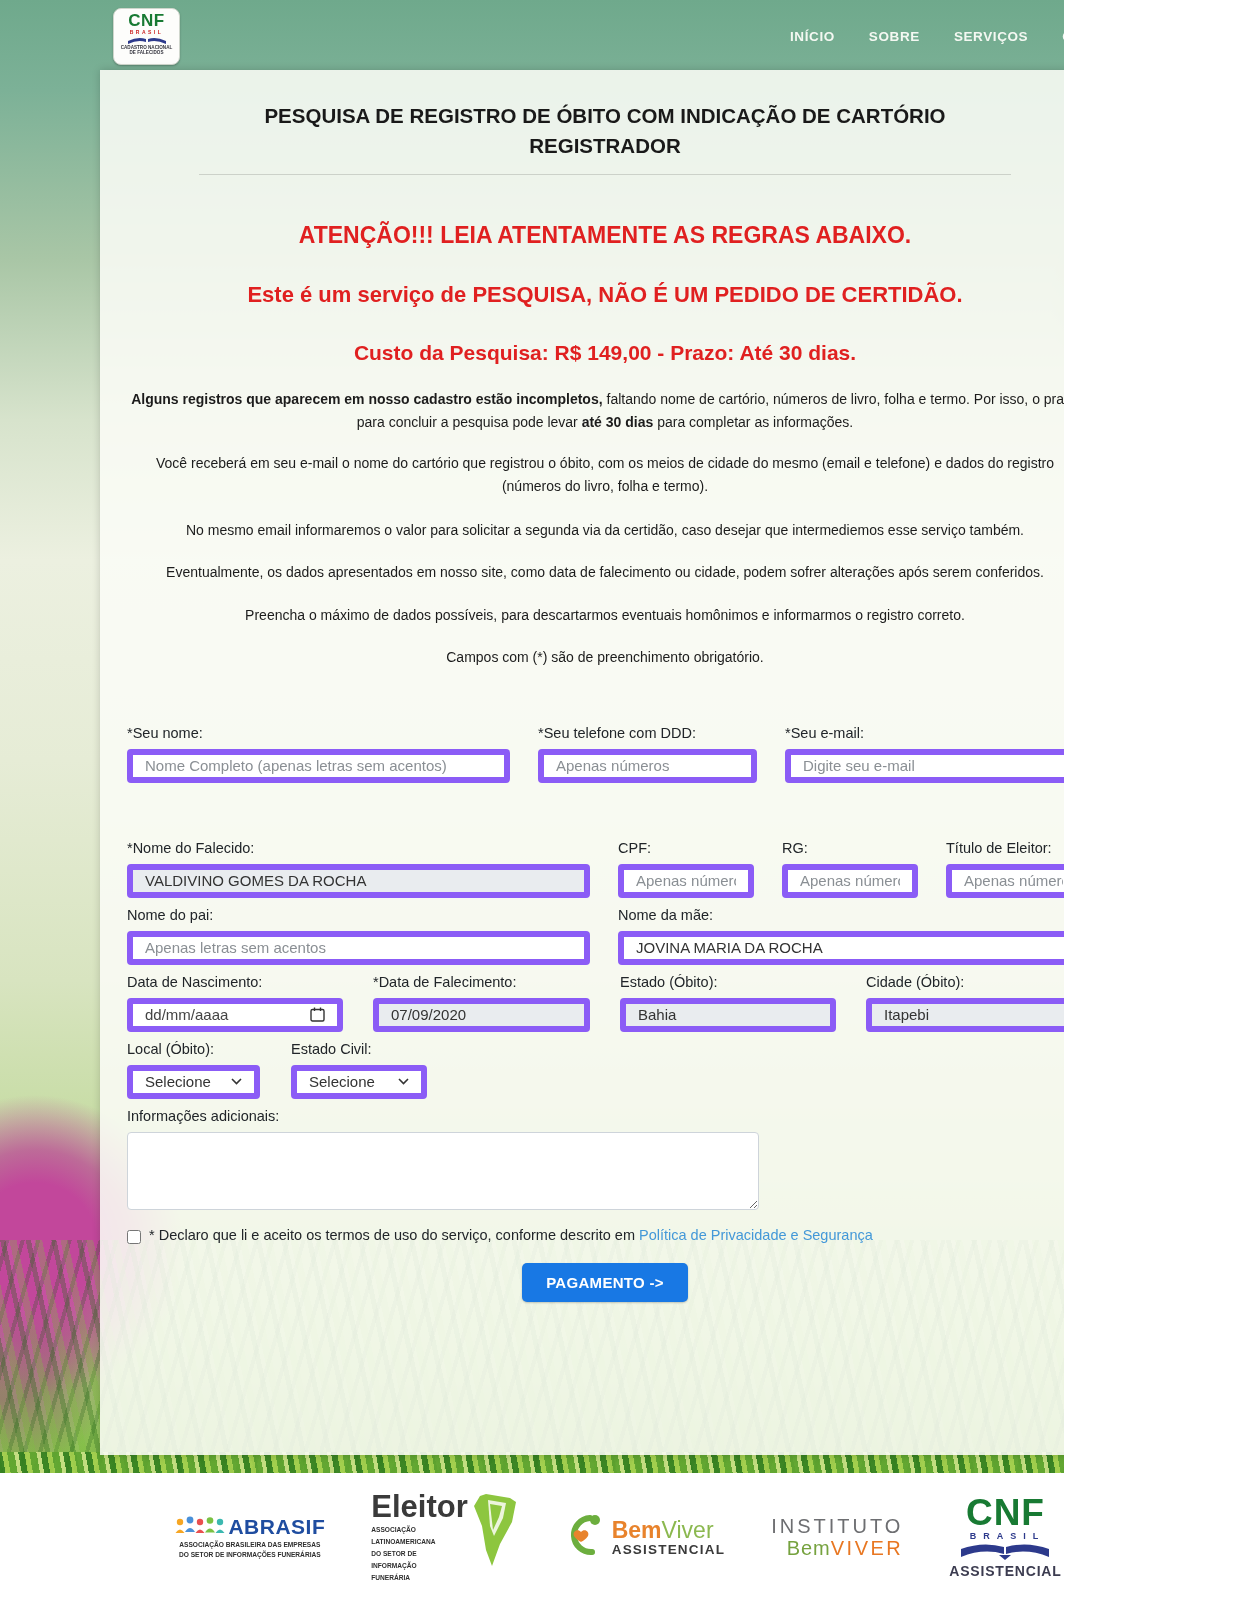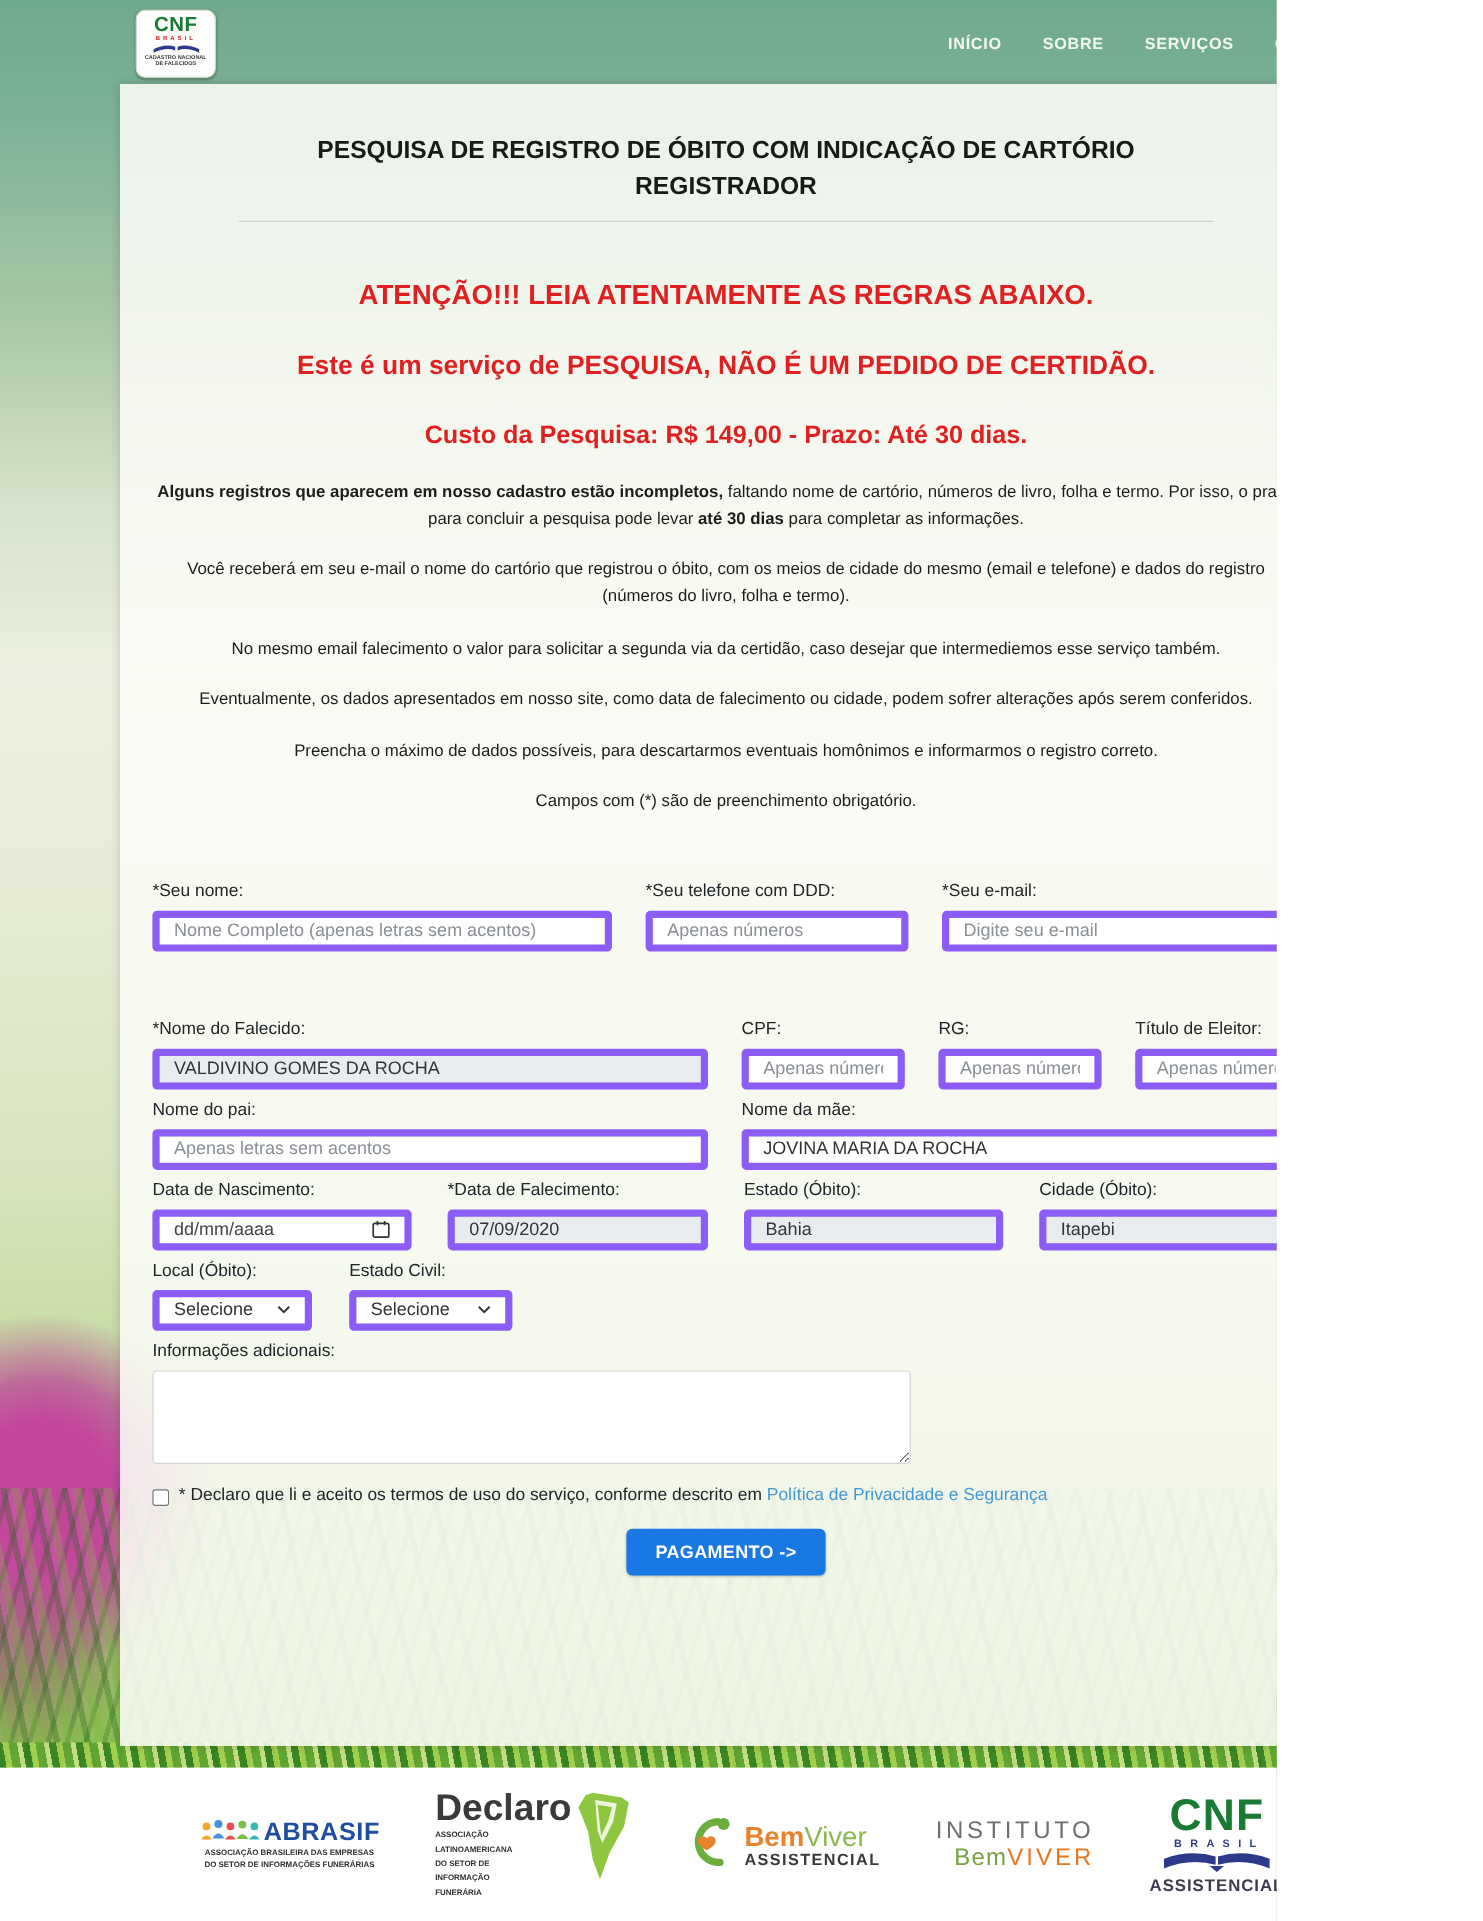--- a/index.html
+++ b/index.html
@@ -43,21 +43,21 @@
   .header-logo .br    { font-size:5px;  font-weight:700; color:#cc2222; letter-spacing:2.5px; line-height:6px; }
   .header-logo .book  { margin-top:1px; }
   .header-logo .tag   { font-size:4.6px; font-weight:700; color:#35353f; line-height:5.4px; text-align:center; }
   .nav { position:absolute; top:29px; left:790px; display:flex; gap:34px; }
   .nav a { color:#f4f8f2; font-size:13.5px; font-weight:700; letter-spacing:.6px; text-decoration:none; }
 
   
   .panel {
     position:absolute; left:100px; top:70px; width:1010px; height:1385px;
     background:rgba(250,252,246,.88); box-shadow:0 0 8px rgba(0,0,0,.18);
-    padding:10px 27px; overflow:hidden;
+    padding:0 27px; overflow:hidden;
   }
   .title { margin-top:31px; text-align:center; font-size:20.5px; font-weight:700; color:#191919; line-height:1.45; max-width:720px; margin-left:auto; margin-right:auto; }
   .divider { margin:14px auto 0; width:85%; border-top:1px solid rgba(0,0,0,.14); }
   .warn { text-align:center; font-weight:700; color:#e02020; }
   .warn1 { margin-top:47px; font-size:23px; }
   .warn2 { margin-top:33px; font-size:22px; }
   .warn3 { margin-top:33px; font-size:21px; }
   .p { text-align:center; color:#1c1c1c; font-size:14px; line-height:1.6; }
   .p-caps { margin:44px auto 0; font-weight:700; font-size:13.6px; max-width:970px; }
   .p-mixed { margin:23px auto 0; max-width:985px; }
@@ -158,21 +158,21 @@
   <div class="panel">
     <div class="title">PESQUISA DE REGISTRO DE ÓBITO COM INDICAÇÃO DE CARTÓRIO REGISTRADOR</div>
     <div class="divider"></div>
 
     <div class="warn warn1">ATENÇÃO!!! LEIA ATENTAMENTE AS REGRAS ABAIXO.</div>
     <div class="warn warn2">Este é um serviço de PESQUISA, NÃO É UM PEDIDO DE CERTIDÃO.</div>
     <div class="warn warn3">Custo da Pesquisa: R$ 149,00 - Prazo: Até 30 dias.</div>
 
     <div class="p p-mixed"><b>Alguns registros que aparecem em nosso cadastro estão incompletos,</b><span> faltando nome de cartório, números de livro, folha e termo. Por isso, o prazo para concluir a pesquisa pode levar </span><b>até 30 dias</b><span> para completar as informações.</span></div>
     <div class="p p3">Você receberá em seu e-mail o nome do cartório que registrou o óbito, com os meios de cidade do mesmo (email e telefone) e dados do registro (números do livro, folha e termo).</div>
-    <div class="p p4">No mesmo email falecimento o valor para solicitar a segunda via da certidão, caso desejar que intermediemos esse serviço também.</div>
+    <div class="p p4">No mesmo email informaremos o valor para solicitar a segunda via da certidão, caso desejar que intermediemos esse serviço também.</div>
     <div class="p p6">Eventualmente, os dados apresentados em nosso site, como data de falecimento ou cidade, podem sofrer alterações após serem conferidos.</div>
     <div class="p p5">Preencha o máximo de dados possíveis, para descartarmos eventuais homônimos e informarmos o registro correto.</div>
     <div class="p p7">Campos com (*) são de preenchimento obrigatório.</div>
 
     <form>
       <div class="frow r1">
         <div class="field req">
           <label>*Seu nome:</label>
           <input type="text" placeholder="Nome Completo (apenas letras sem acentos)" style="">
         </div>
@@ -294,21 +294,21 @@
             <path d="M41.5 18 q4.5 -7 9 0 z" fill="#3bb8b0"></path>
         </svg>
         <span class="abrasif-name">ABRASIF</span>
       </div>
       <div class="abrasif-tag">ASSOCIAÇÃO BRASILEIRA DAS EMPRESAS</div>
       <div class="abrasif-tag">DO SETOR DE INFORMAÇÕES FUNERÁRIAS</div>
     </div>
 
     <div class="logo-item alasif">
       <div class="alasif-left">
-        <span class="alasif-name">Declaro</span>
+        <span class="alasif-name">Eleitor</span>
         <span class="alasif-tag">ASSOCIAÇÃO</span>
         <span class="alasif-tag">LATINOAMERICANA</span>
         <span class="alasif-tag">DO SETOR DE</span>
         <span class="alasif-tag">INFORMAÇÃO</span>
         <span class="alasif-tag">FUNERÁRIA</span>
       </div>
       <svg width="46" height="78" viewBox="0 0 46 78">
         <path d="M14 2 L38 6 L44 10 L40 30 L28 52 L20 74 L14 58 L10 34 L2 14 L8 4 Z" fill="#8dc63f"></path>
         <path d="M16 8 L34 11 L31 26 L22 44 L18 34 Z" fill="#fdfdf8" opacity=".85"></path>
         <path d="M18 12 L30 14 L27 25 L21 38 Z" fill="#8dc63f"></path>

